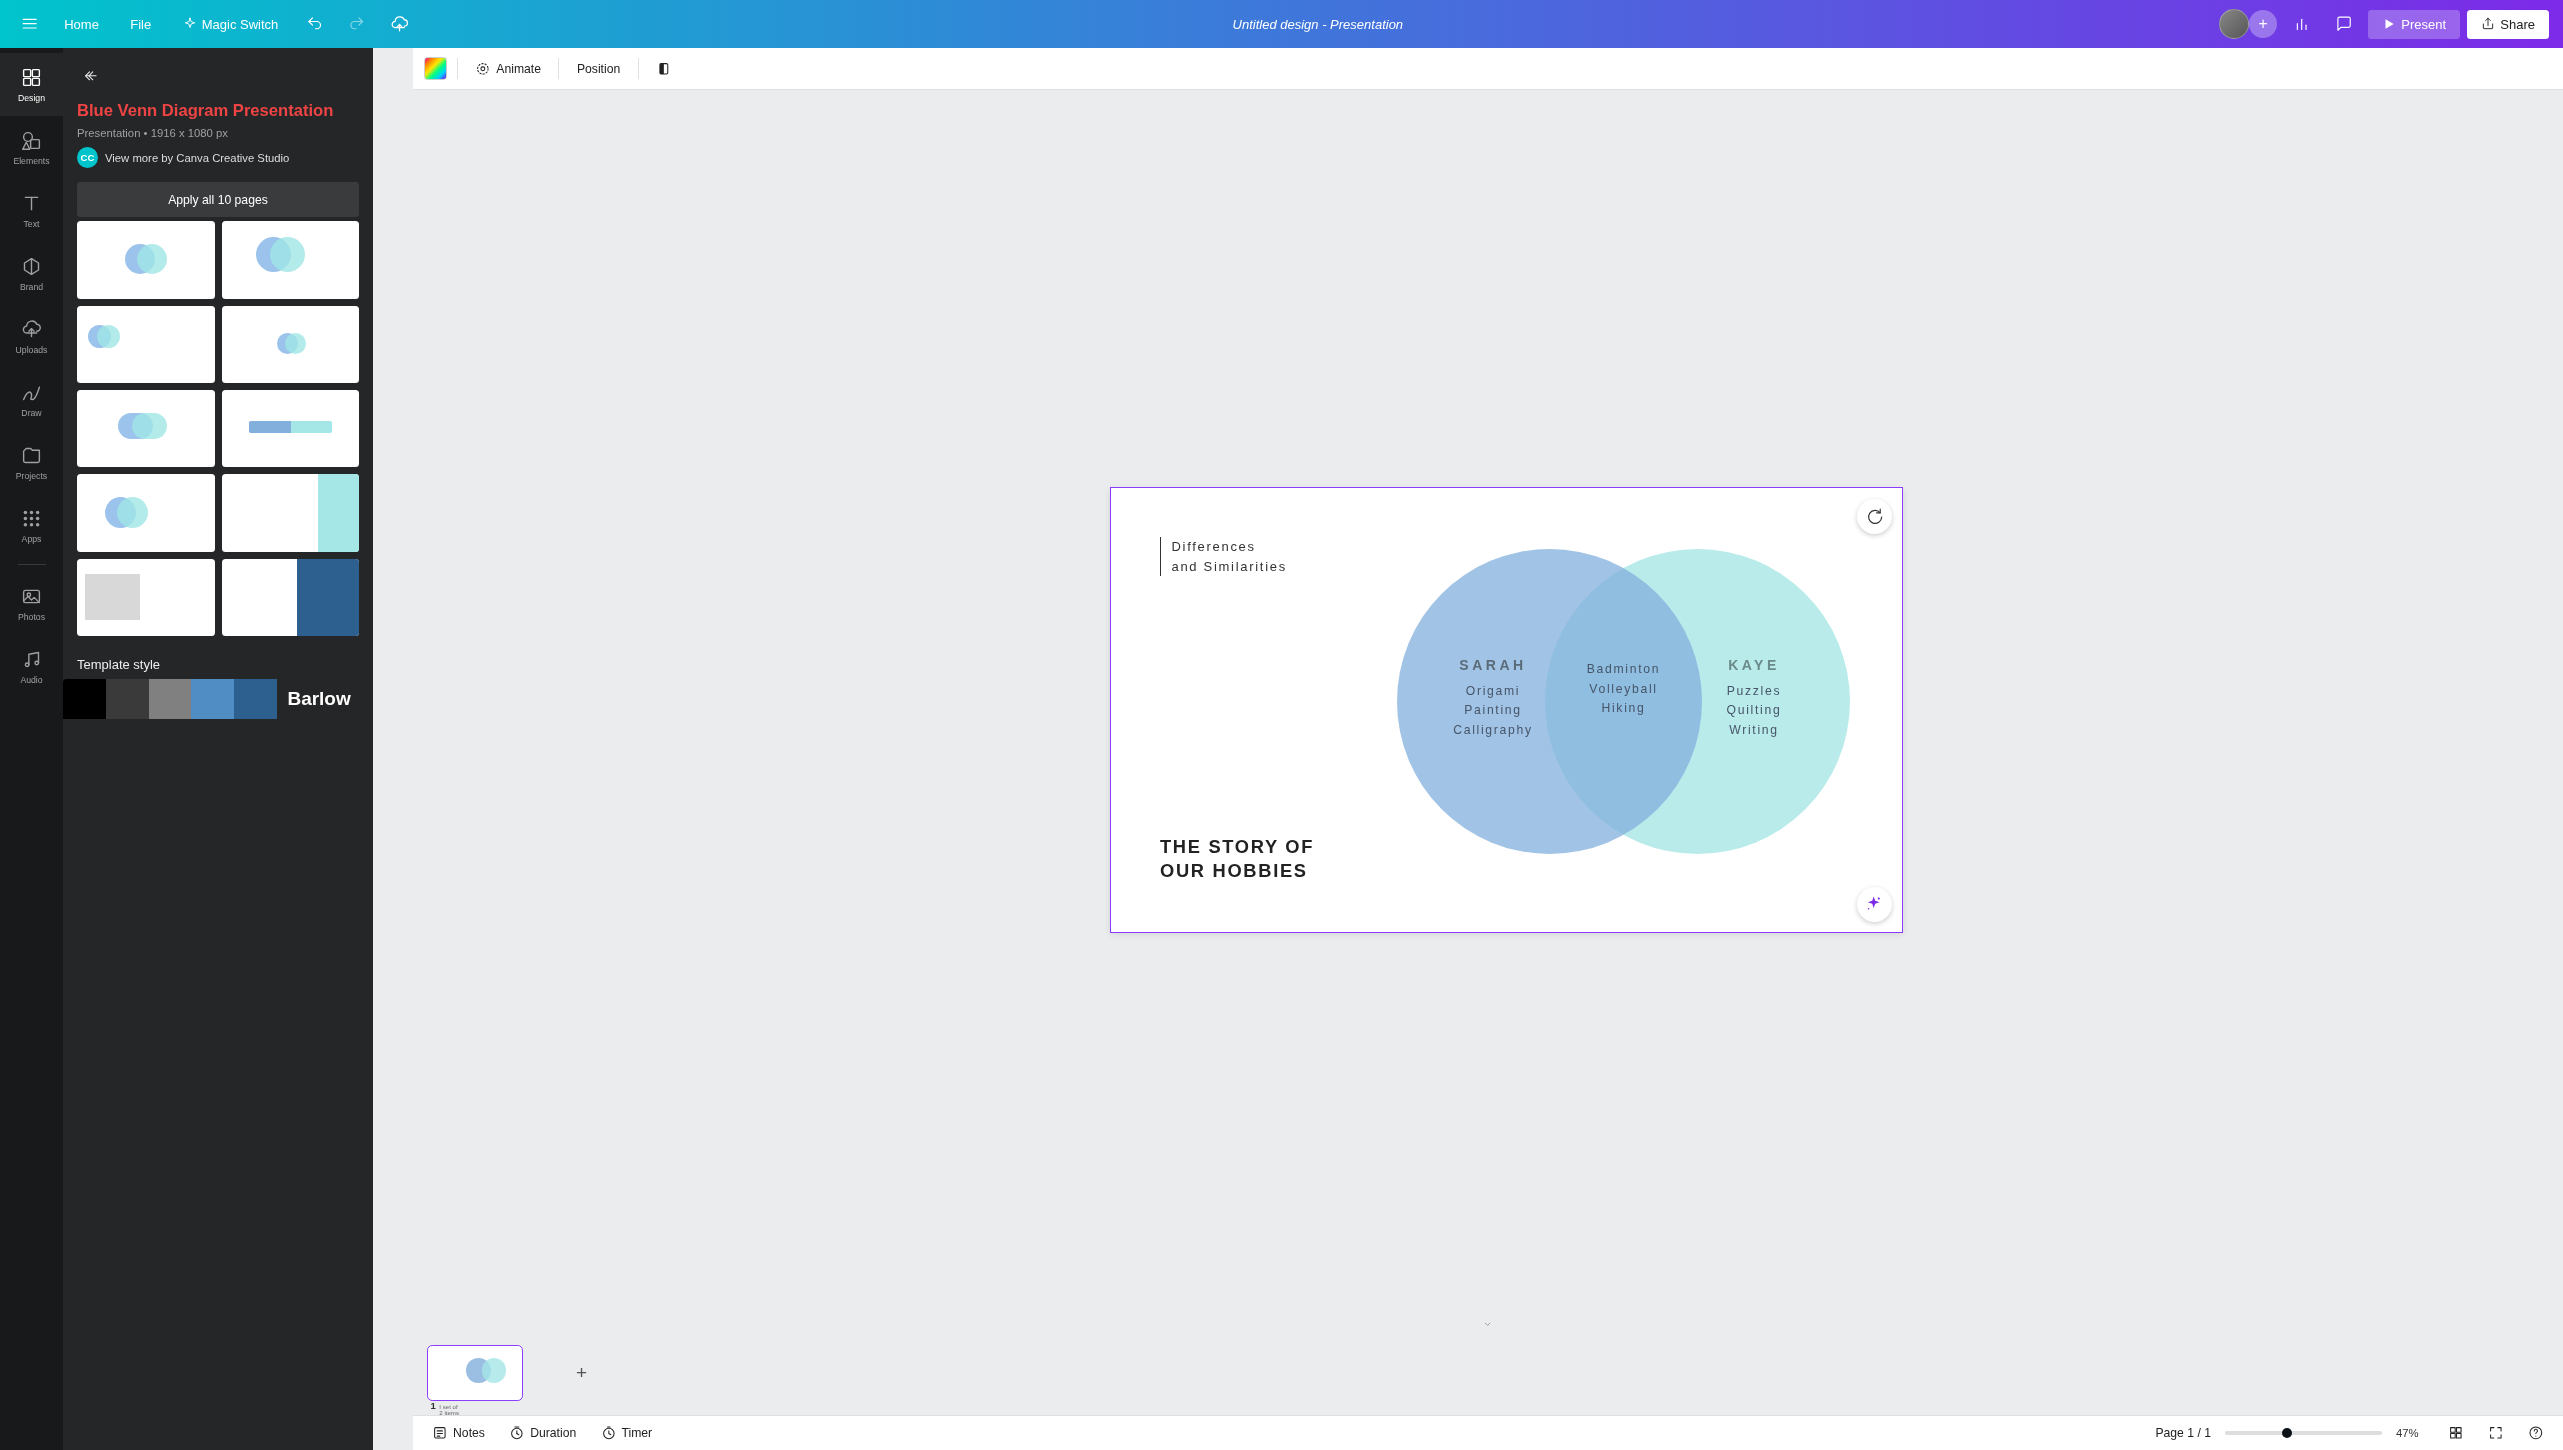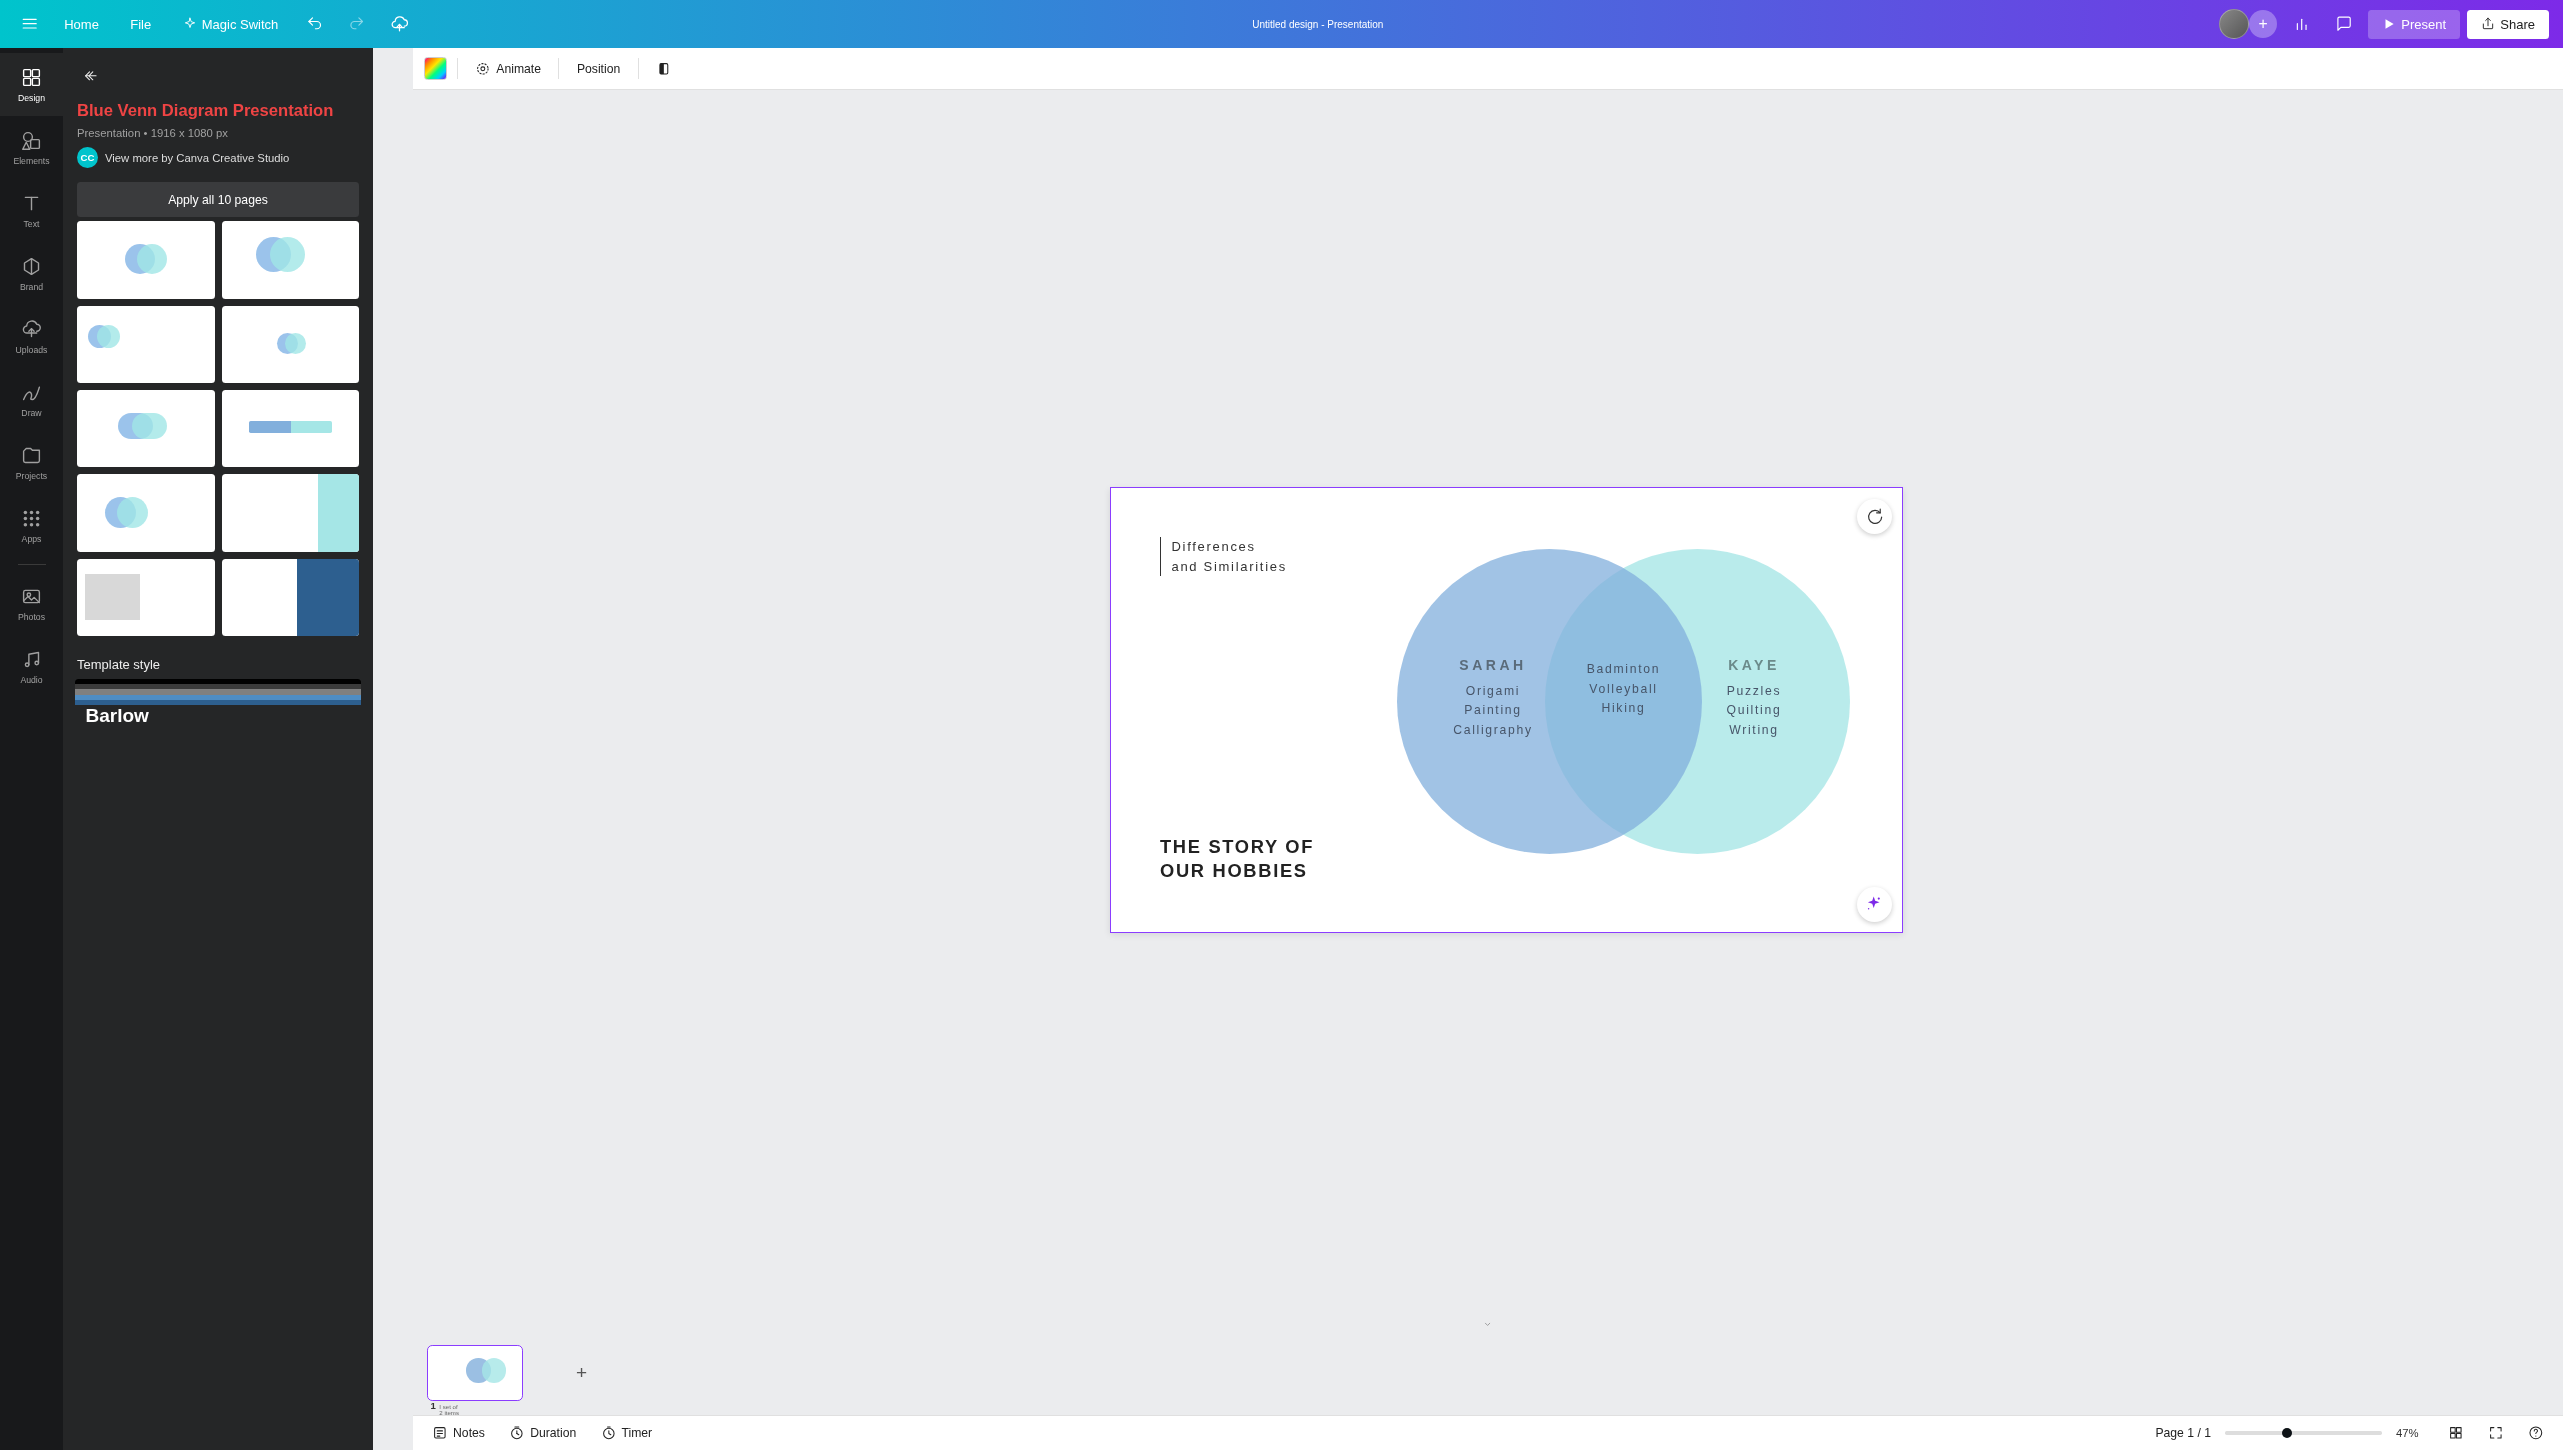--- a/index.html
+++ b/index.html
@@ -15,21 +15,21 @@
       padding: 0 14px;
       gap: 7px;
       color: white;
     }
     .hamburger { width: 31px; height: 31px; display: flex; align-items: center; justify-content: center; cursor: pointer; border-radius: 3.5px; }
     .nav-item { padding: 7px 12.2px; border-radius: 3.5px; font-size: 13px; cursor: pointer; }
     .magic-switch { display: flex; align-items: center; gap: 5.2px; }
     .icon-btn { width: 35px; height: 35px; display: flex; align-items: center; justify-content: center; cursor: pointer; border-radius: 3.5px; }
     .icon-btn.disabled { opacity: 0.5; cursor: default; }
     .spacer { flex: 1; }
-    .doc-title { font-size: 10px; font-weight: 400; }
+    .doc-title { font-size: 13px; font-weight: 400; font-style: italic; }
     .avatar { width: 30px; height: 30px; border-radius: 50%; background: linear-gradient(135deg,#888,#555); border: 1.7px solid rgba(255,255,255,0.3); }
     .plus-circle { width: 28px; height: 28px; border-radius: 50%; background: rgba(255,255,255,0.3); display: flex; align-items: center; justify-content: center; font-size: 15.7px; margin-left: -7px; cursor: pointer; }
     .present-btn, .share-btn { padding: 7px 14px; border-radius: 3.5px; display: flex; align-items: center; gap: 5.2px; font-size: 13px; cursor: pointer; }
     .present-btn { background: rgba(255,255,255,0.25); }
     .share-btn { background: #fff; color: #222; font-weight: 500; }
 
     
     .main { flex: 1; display: flex; overflow: hidden; }
 
     
@@ -65,21 +65,21 @@
     .author-row { display: flex; align-items: center; gap: 7px; margin-bottom: 14px; }
     .author-badge { width: 21px; height: 21px; border-radius: 50%; background: #00c4cc; display: flex; align-items: center; justify-content: center; font-size: 9.6px; font-weight: bold; color: #fff; }
     .author-link { font-size: 11.3px; color: #ddd; cursor: pointer; }
     .apply-btn { margin: 0 14px 4px 14px; padding: 10.5px; background: #3a3b3d; border-radius: 3.5px; text-align: center; font-size: 12.2px; cursor: pointer; color: #fff; }
     .thumb-grid { padding: 0 14px 14px 14px; display: grid; grid-template-columns: 1fr 1fr; gap: 7px; overflow-y: auto; flex: 1; }
     .thumb { aspect-ratio: 16/9; background: #fff; border-radius: 3.5px; cursor: pointer; position: relative; overflow: hidden; font-size: 4.4px; color: #333; padding: 3.5px; }
     .thumb-venn { position: absolute; display: flex; }
     .thumb-venn .c1 { border-radius: 50%; background: rgba(130,180,230,0.8); }
     .thumb-venn .c2 { border-radius: 50%; background: rgba(160,230,230,0.8); margin-left: -30%; }
     .section-title { font-size: 13px; color: #eee; padding: 7px 14px 7px 14px; }
-    .style-swatch { margin: 0 12px; height: 48px; display: flex; border-radius: 3.5px 3.5px 0 0; overflow: hidden; flex-direction: column; }
+    .style-swatch { margin: 0 0; height: 40px; display: flex; border-radius: 3.5px 3.5px 0 0; overflow: hidden; }
     .swatch { flex: 1; }
     .panel-scroll { overflow-y: auto; flex: 1; }
     .panel-scroll::-webkit-scrollbar { width: 7px; }
     .panel-scroll::-webkit-scrollbar-thumb { background: #555; border-radius: 3.5px; }
 
     
     .editor { flex: 1; display: flex; flex-direction: column; background: #ebecee; padding-left: 40px; }
 
     
     .ctx-bar { height: 42px; background: #fff; border-bottom: 0.9px solid #e0e0e0; display: flex; align-items: center; padding: 0 10.5px; gap: 10.5px; }

